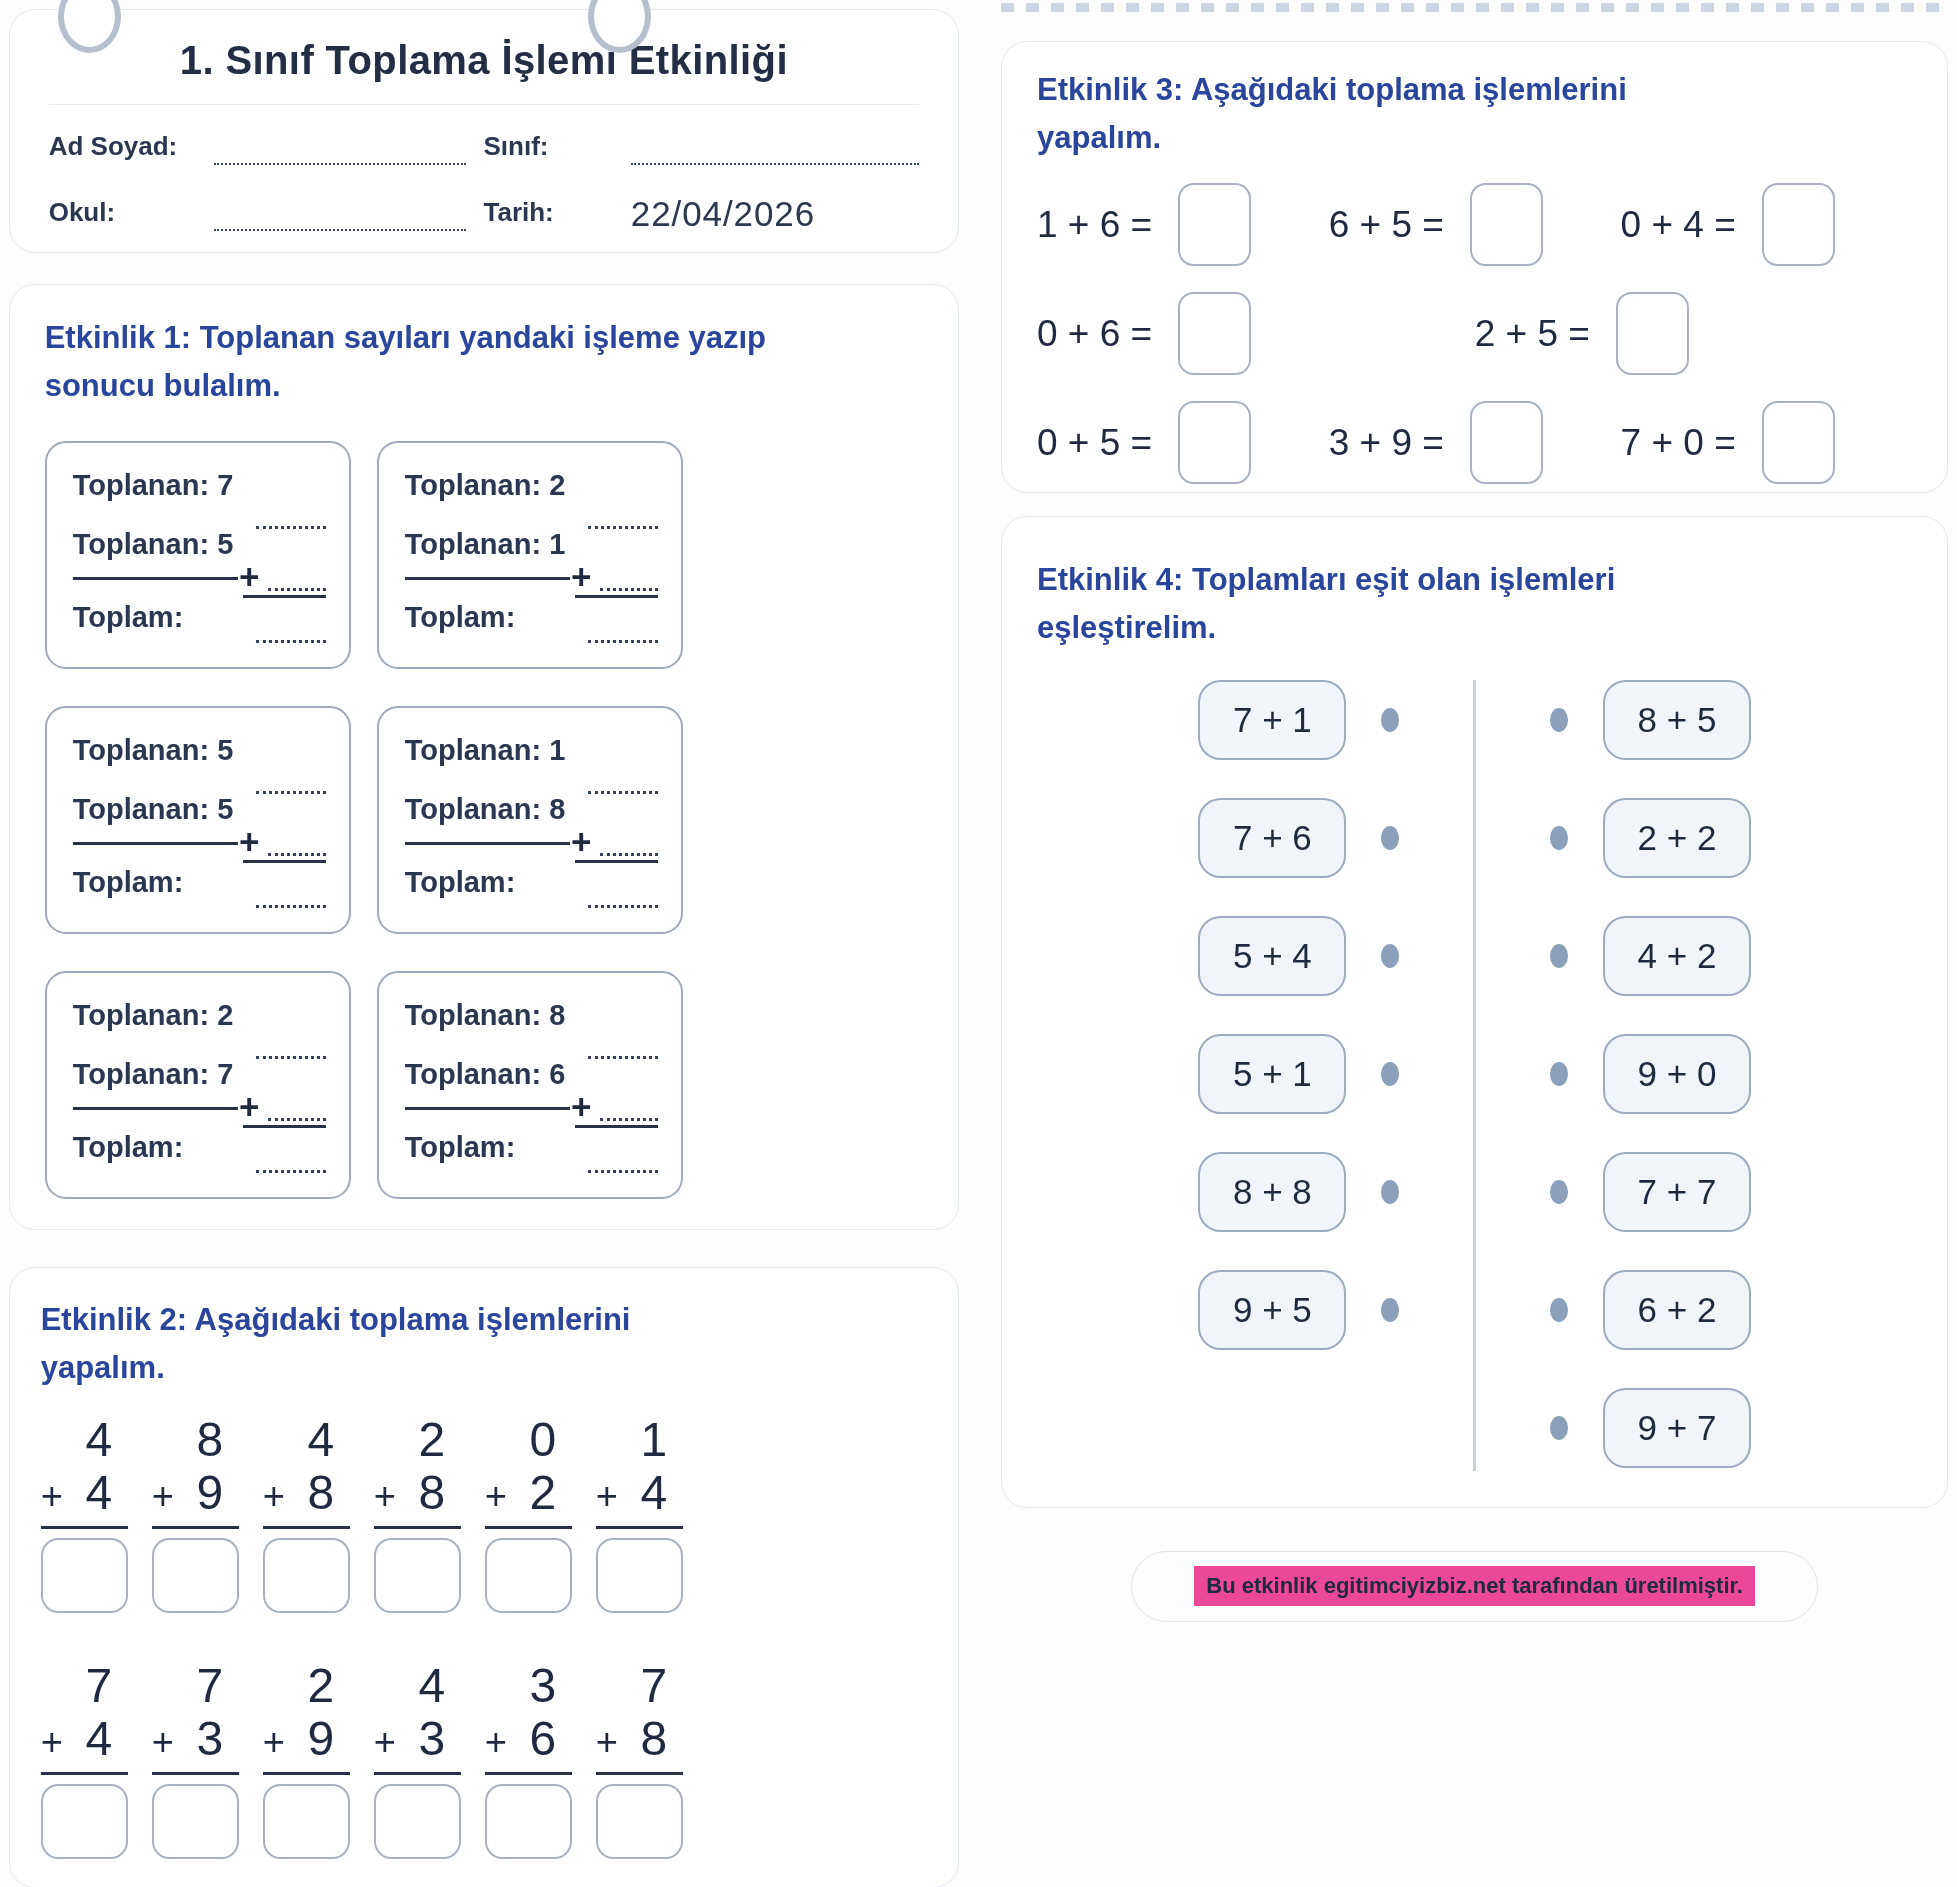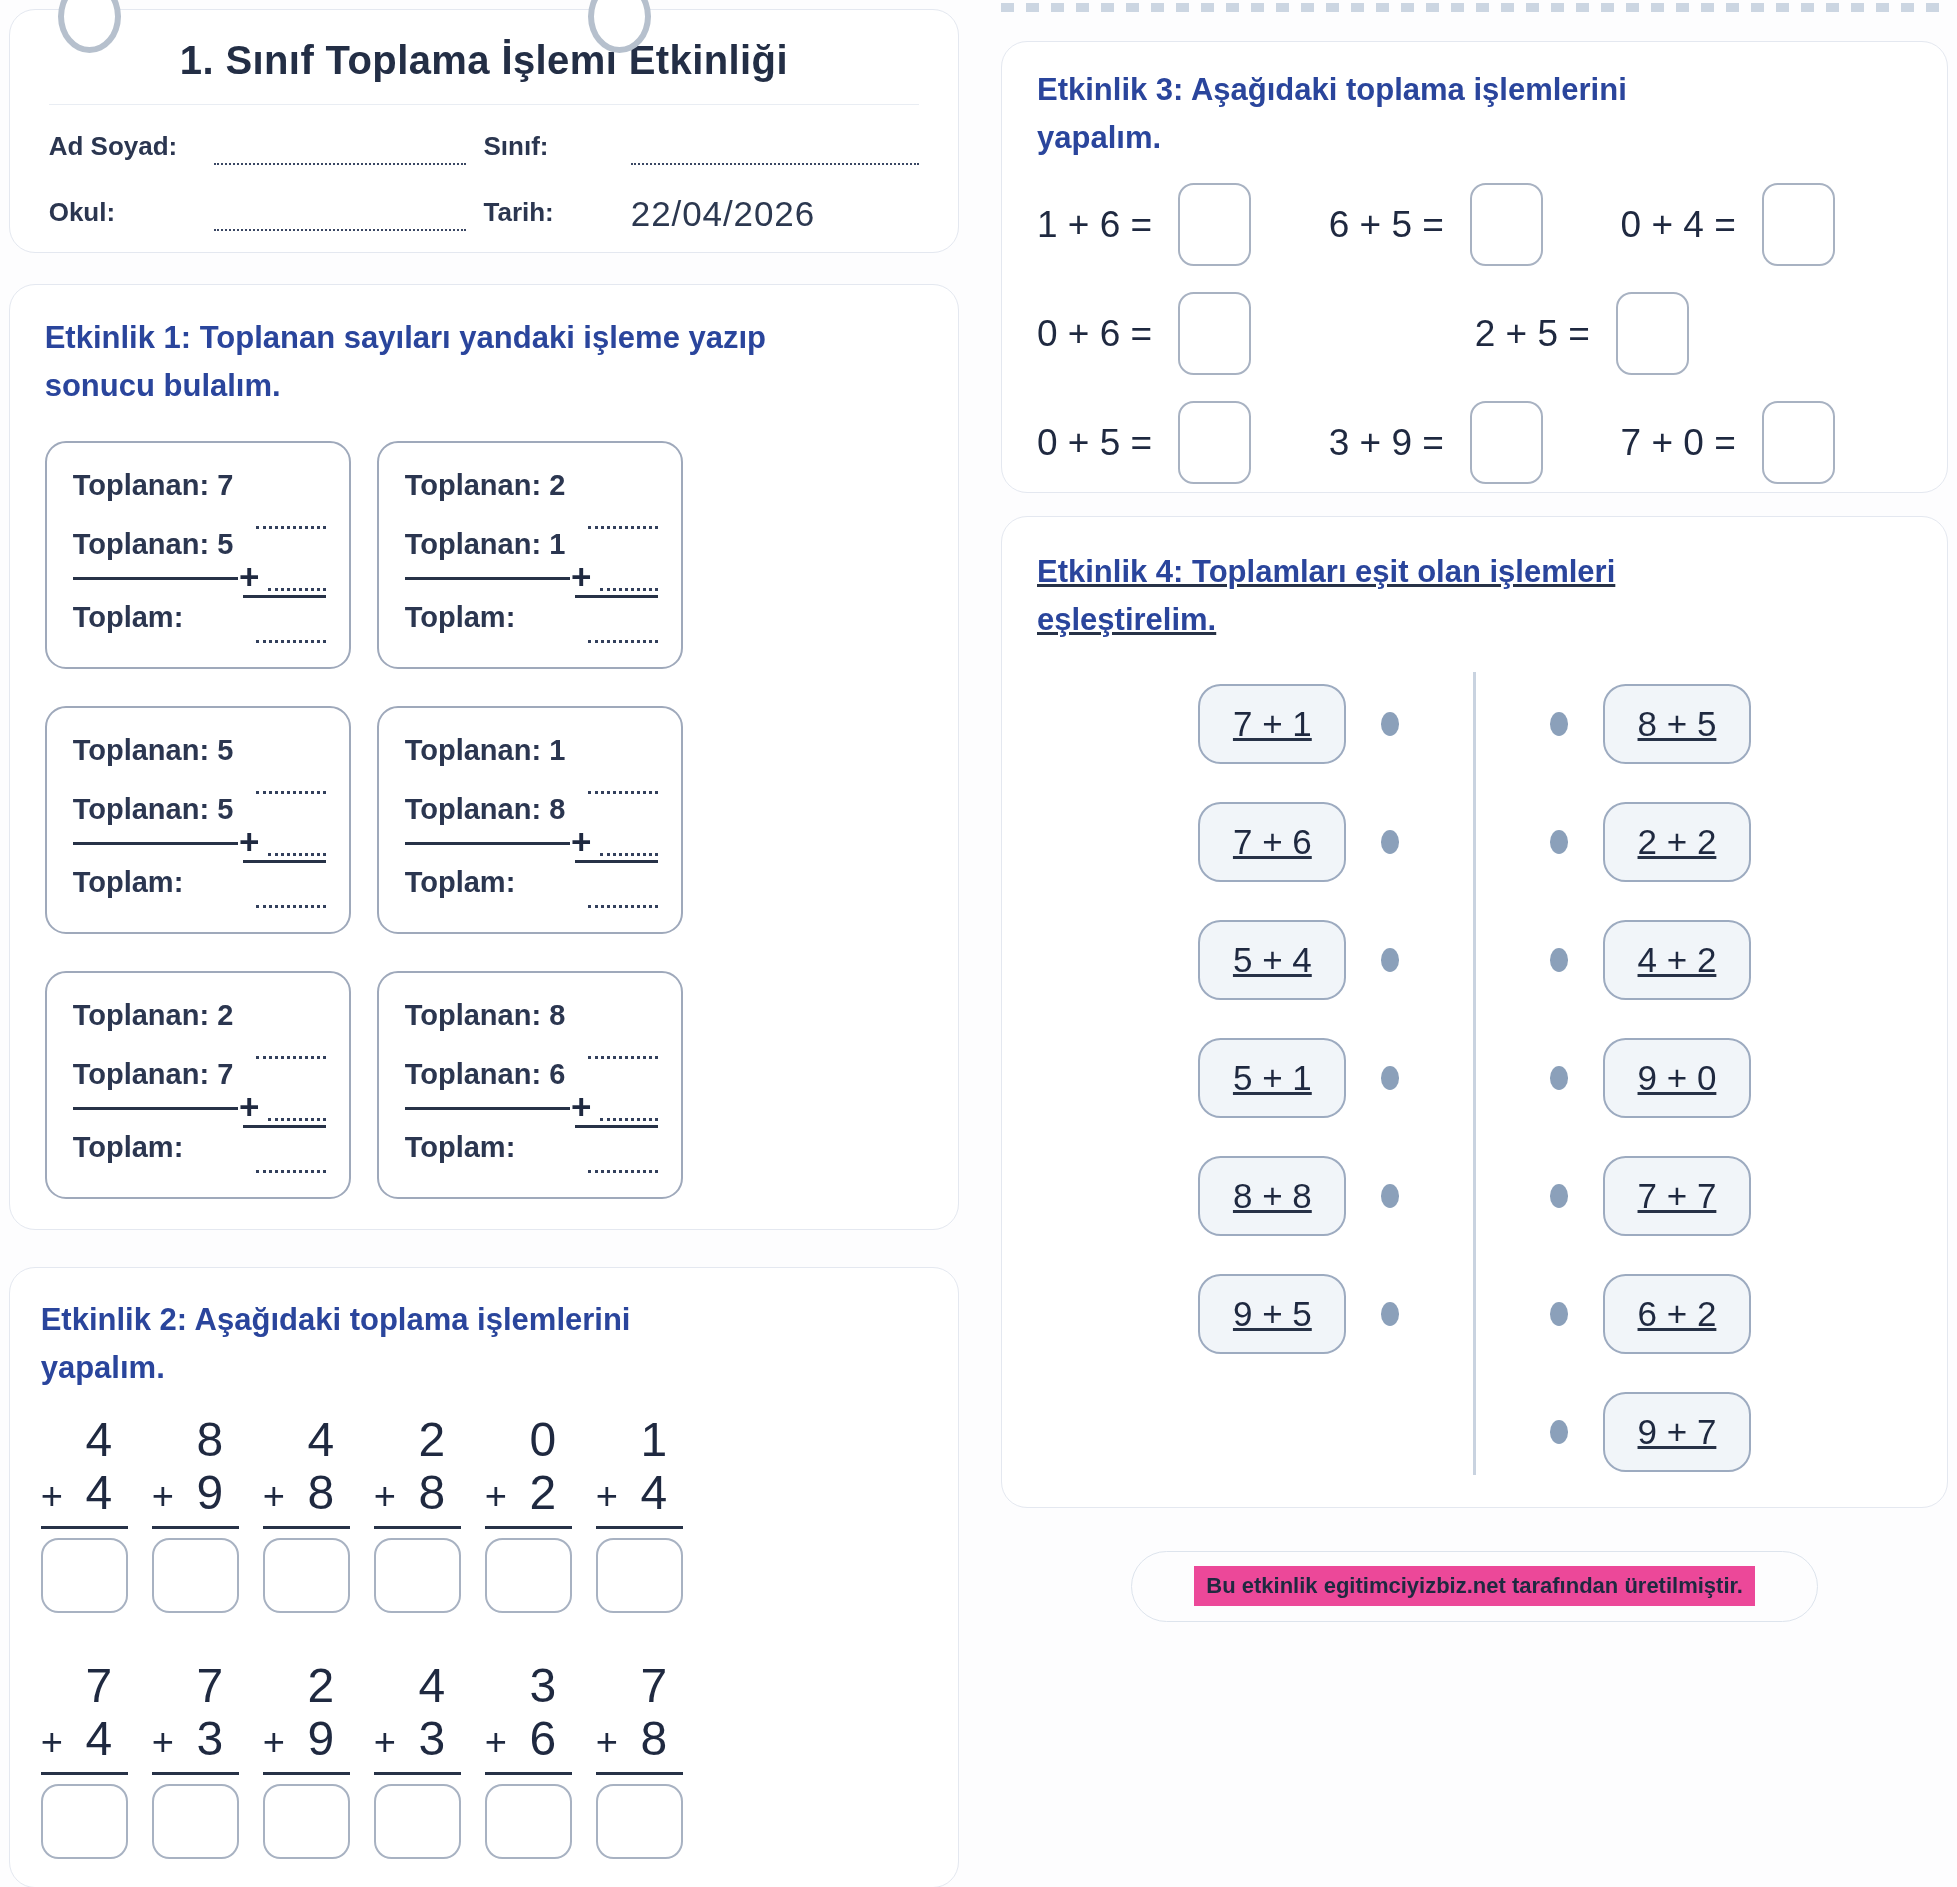--- a/index.html
+++ b/index.html
@@ -74,24 +74,24 @@
   
   .e3 { height:452px; padding:24px 35px; margin-bottom:22.6px; }
   .e3 .act-h { max-width:626px; }
   .e3-row { display:flex; margin-top:26px; }
   .e3-row.first { margin-top:21px; }
   .e3-cell { flex:1; display:flex; align-items:center; gap:26px; }
   .e3-expr { font-size:37px; font-weight:400; color:#1f2940; white-space:nowrap; }
   .e3-ansbox { width:73px; height:83px; border:2.6px solid #a8b2c2; border-radius:15.6px; background:#fff; }
 
   
-  .e4 { height:992px; padding:31px 35px; margin-bottom:43px;text-decoration:underline; }
+  .e4 { height:992px; padding:39px 35px; margin-bottom:43px; }
   .e4 .act-h { max-width:695px; }
   .e4-wrap { display:flex; justify-content:center; gap:74px; margin-top:28px; }
-  .e4-rowL, .e4-rowR { display:flex; align-items:center; margin-bottom:38px;margin-top:12px; }
+  .e4-rowL, .e4-rowR { display:flex; align-items:center; margin-bottom:38px; }
   .e4-pill { width:148px; height:80px; background:#f1f5f9; border:2.6px solid #9dabc0;
              border-radius:22.6px; display:flex; align-items:center; justify-content:center;
              font-size:35px; font-weight:400; color:#1f2940; white-space:nowrap; }
   .e4-dot { width:18px; height:23.5px; border-radius:50%; background:#8ba0ba; }
   .e4-rowL .e4-dot { margin-left:35px; }
   .e4-rowR .e4-pill { margin-left:35px; }
   .e4-divider { width:2.6px; background:#c9d3e0; align-self:stretch; margin-bottom:35px; }
 
   
   .footer-pill { width:687px; height:71px; margin:0 auto; border:1.7px solid #dde4ed;

